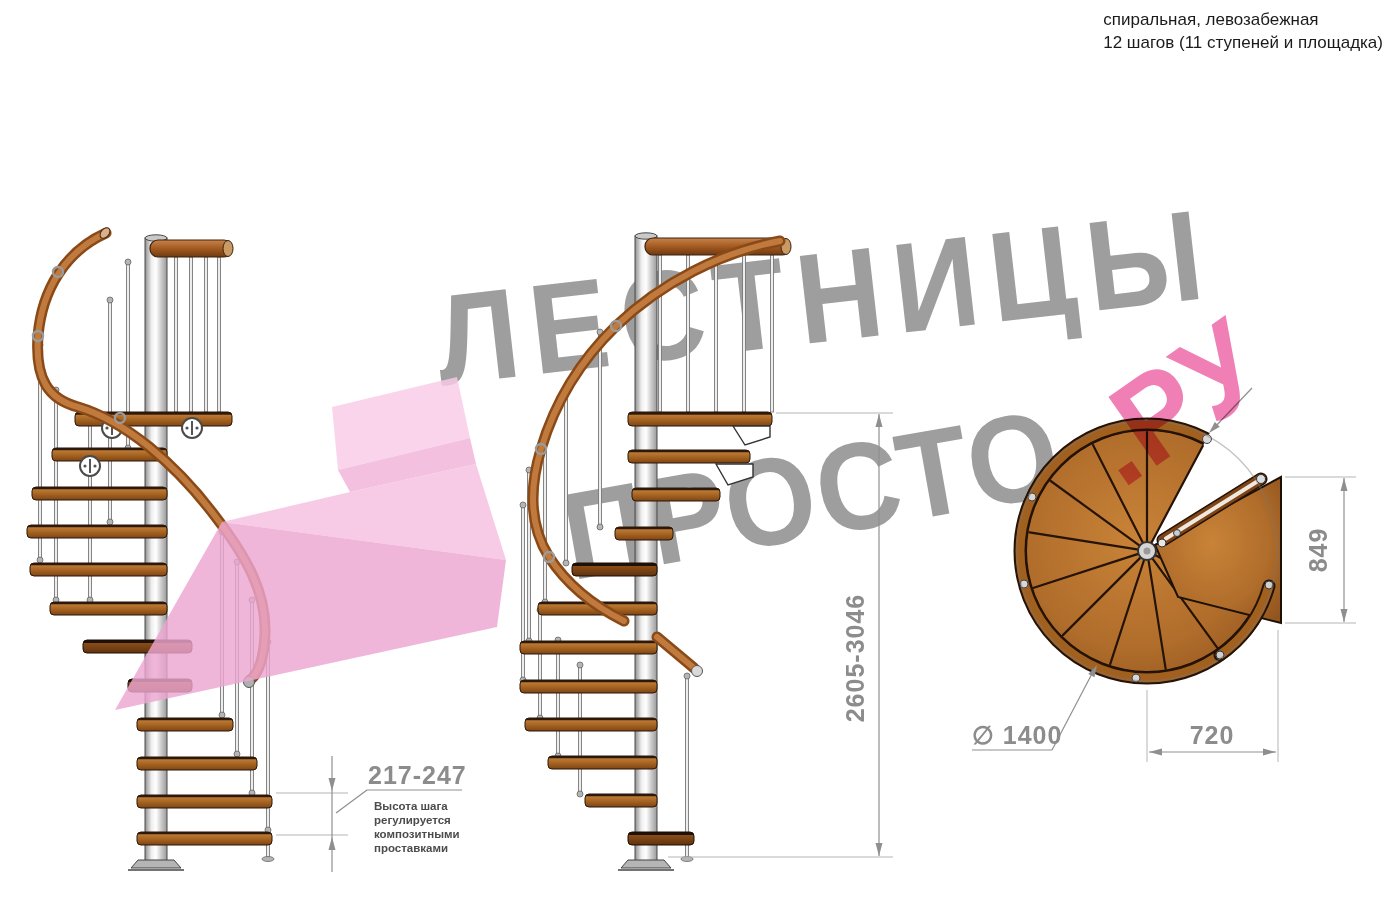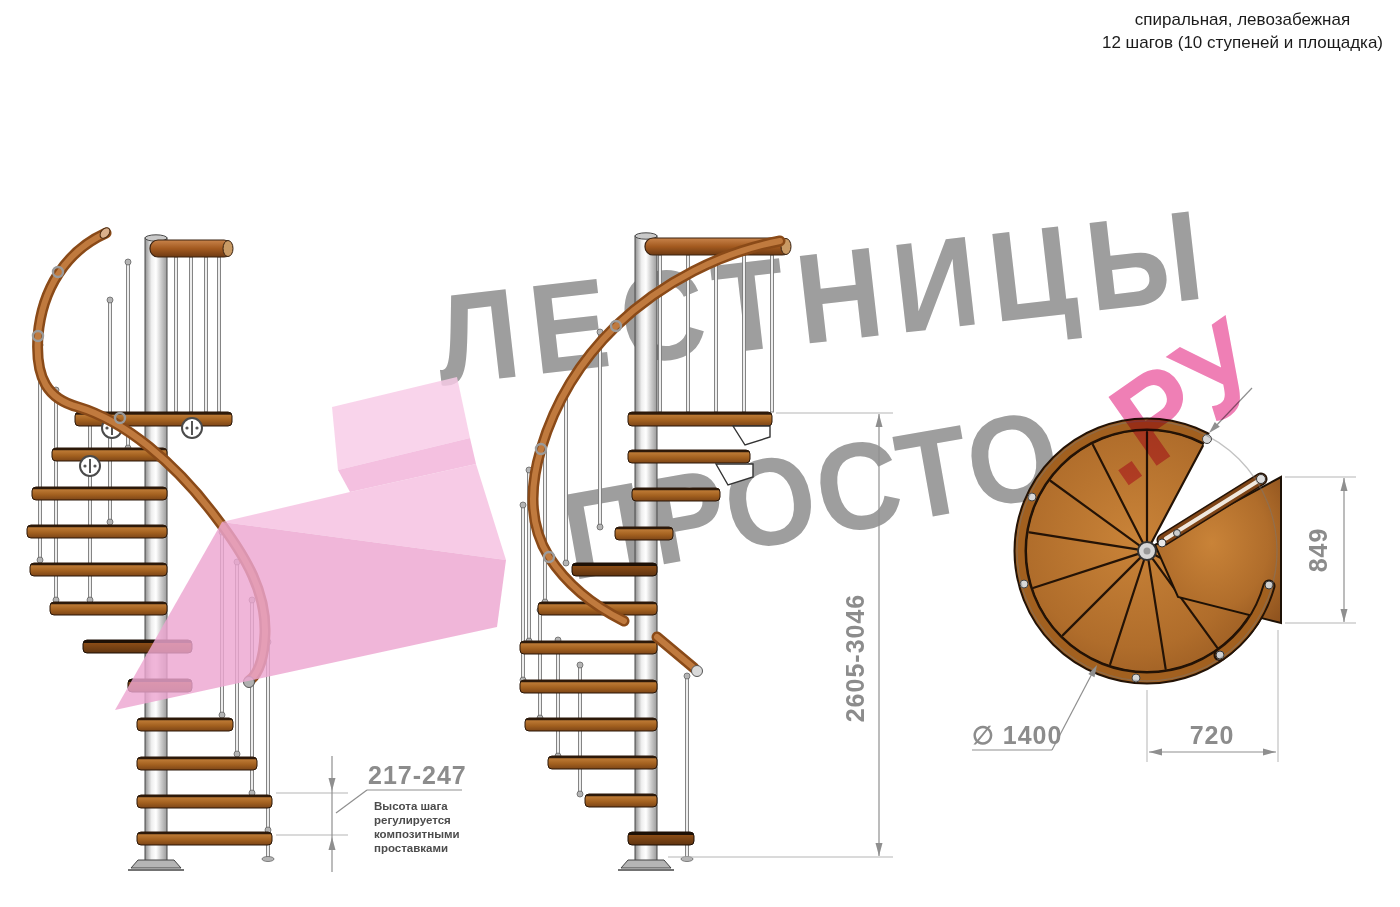--- a/index.html
+++ b/index.html
@@ -1,19 +1,19 @@
 <!DOCTYPE html>
 <html><head>
 <meta charset="utf-8">
 <style>
   html,body{margin:0;padding:0;background:#ffffff;}
   #stage{position:relative;width:1400px;height:907px;overflow:hidden;background:#fff;
          font-family:"Liberation Sans",sans-serif;}
   
-  .hdr{position:absolute;top:8px;right:17px;text-align:center;color:#1b1b1b;
+  .hdr{position:absolute;top:8px;right:17px;text-align:left;color:#1b1b1b;
        font-size:17px;line-height:23px;font-weight:400;}
   
   .wm{position:absolute;font-weight:bold;color:#9e9e9e;white-space:nowrap;
       pointer-events:none;user-select:none;}
   #wm-word1{left:428px;top:268px;font-size:128px;letter-spacing:13px;
             transform:rotate(-6.5deg) scaleX(.92);transform-origin:left top;}
   #wm-word2{left:552px;top:468px;font-size:124px;letter-spacing:2px;
             transform:rotate(-10deg) scaleX(.94);transform-origin:left top;}
   #wm-word3{left:1058px;top:398px;font-size:122px;letter-spacing:2px;
             color:#ef7fb5;mix-blend-mode:multiply;z-index:3;
@@ -362,15 +362,15 @@
       <line x1="1052" y1="750" x2="1095" y2="668" class="dimline"></line>
       <polygon class="arr" points="1097,665 1094.5,677.2 1088.3,674"></polygon>
       <text class="dimtxt" x="972" y="744">∅ 1400</text>
     </g>
   </svg>
 
   <div class="wm" id="wm-word3">.РУ</div>
 
   <div class="hdr">
     <div>спиральная, левозабежная</div>
-    <div>12 шагов (10 ступеней и площадка)</div>
+    <div>12 шагов (11 ступеней и площадка)</div>
   </div>
 </div>
 
 </body></html>

